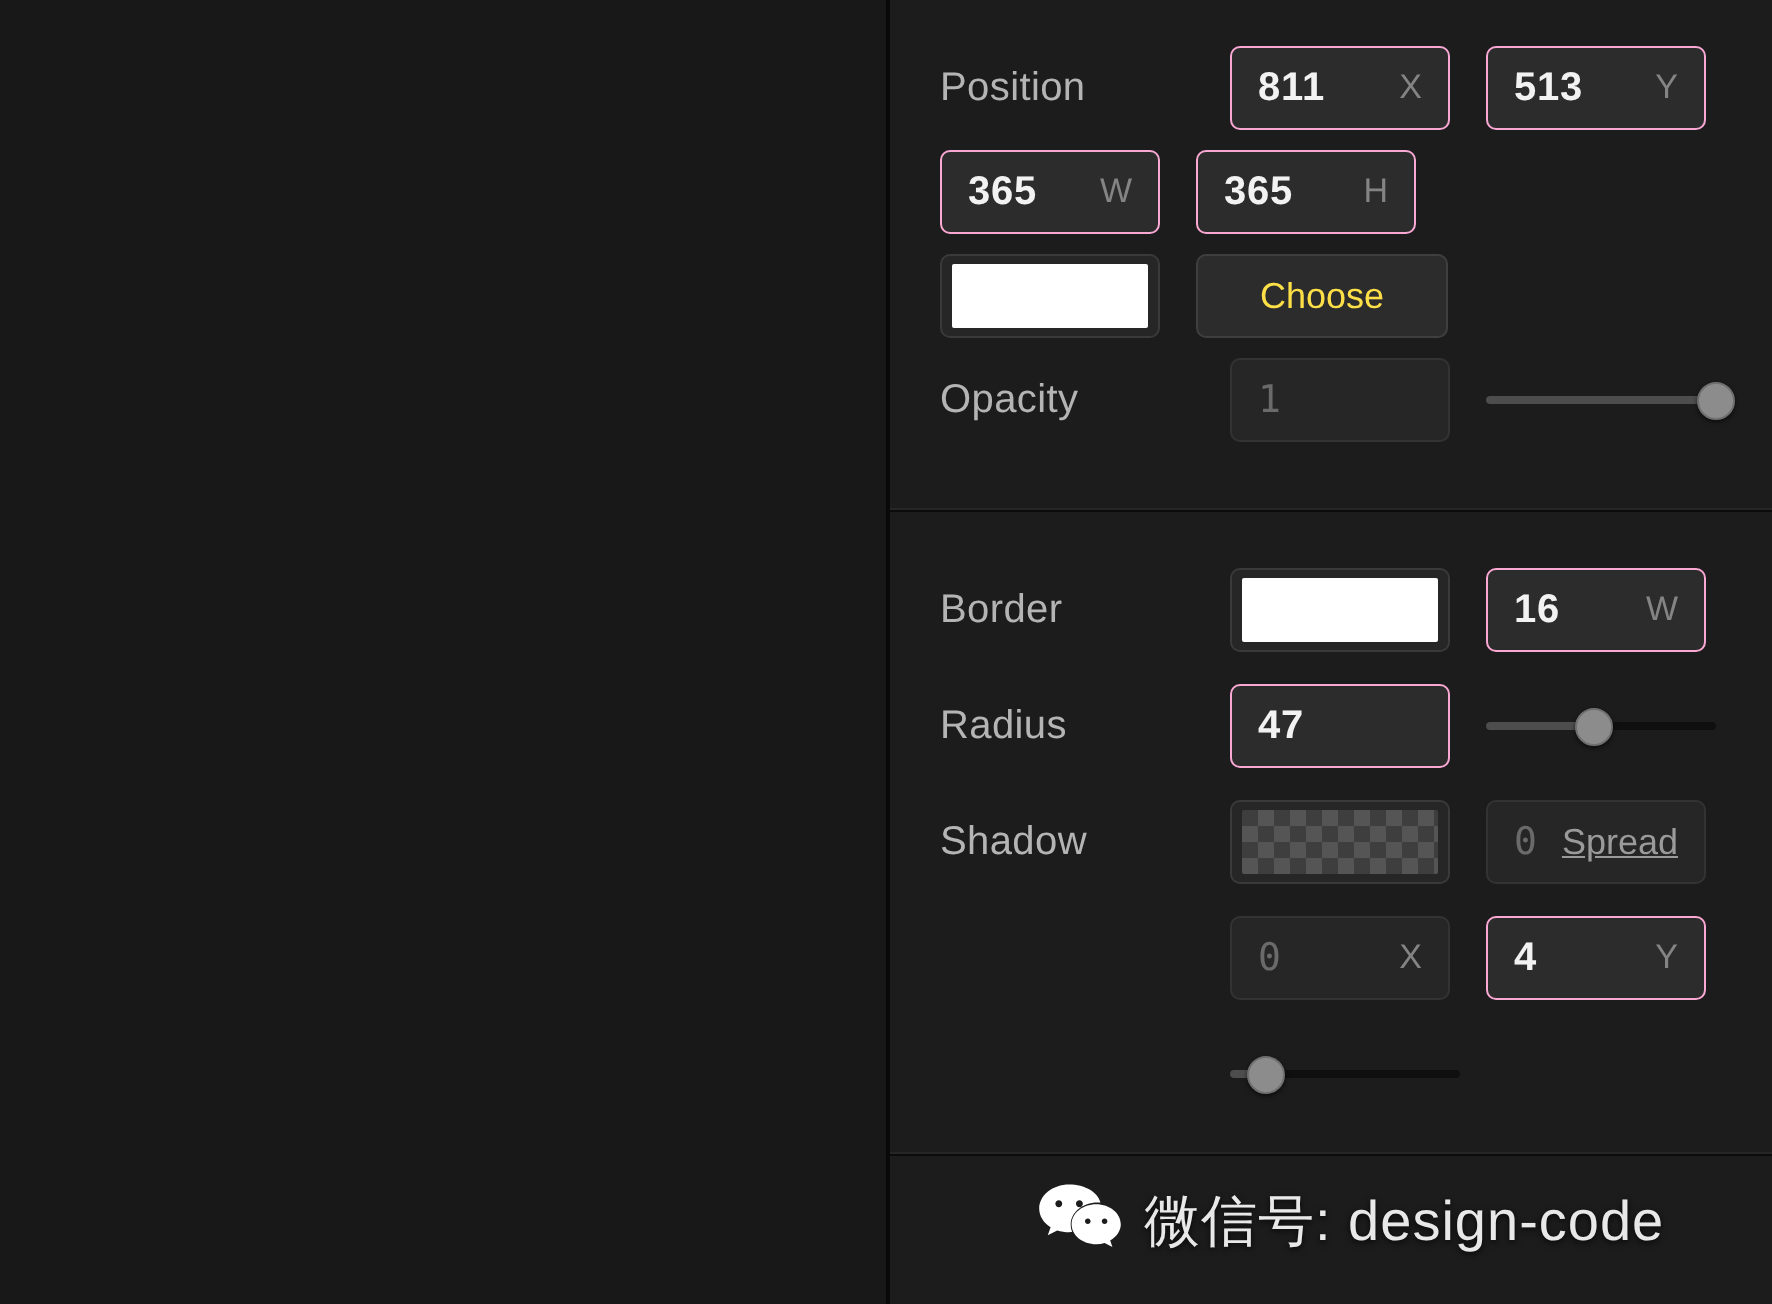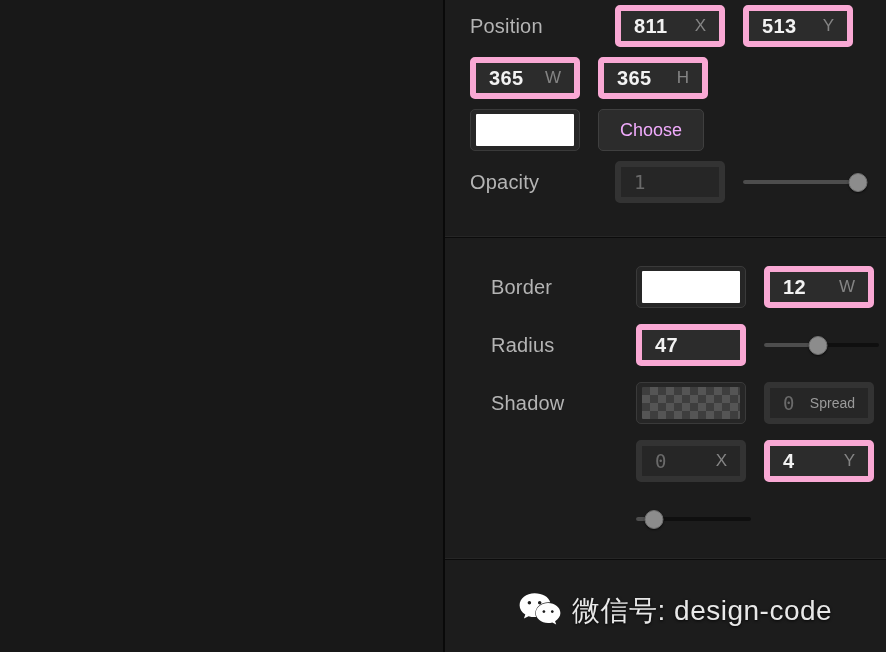--- a/index.html
+++ b/index.html
@@ -45,39 +45,39 @@
     background: #1c1c1c;
     position: relative;
     display: flex;
     flex-direction: column;
   }
 
   .section {
     position: relative;
     padding: 0;
   }
-  .section-1 { padding-bottom: 28px; }
+  .section-1 { padding-top: 18px; padding-bottom: 28px; }
   .section-2 { padding-top: 20px; padding-bottom: 10px; }
 
   .hr {
     height: 2px;
     background: #0b0b0b;
     border-top: 1px solid #262626;
     box-sizing: border-box;
     width: 100%;
   }
 
   .row {
     display: flex;
     align-items: center;
     height: 52px;
     padding-left: 25px;
     box-sizing: border-box;
   }
-  .row.tight { height: 58px; margin-left: 21px; }
+  .row.tight { height: 58px; }
 
   .row-label {
     width: 145px;
     flex: 0 0 145px;
     color: #b4b4b4;
     font-size: 20px;
     font-weight: 400;
     letter-spacing: 0.2px;
     user-select: none;
   }
@@ -87,21 +87,21 @@
     align-items: center;
     gap: 18px;
   }
 
   
   .field {
     width: 110px;
     height: 42px;
     box-sizing: border-box;
     background: #2c2c2c;
-    border: 6px solid #f9a8d4;
+    border: 1px solid #f9a8d4;
     border-radius: 5px;
     display: flex;
     align-items: center;
     justify-content: space-between;
     padding: 0 13px;
     position: relative;
   }
   .field .val {
     font-size: 20px;
     font-weight: 700;
@@ -113,22 +113,23 @@
     font-weight: 400;
     font-family: "DejaVu Sans Mono", monospace;
     font-size: 19px;
   }
   .field .unit {
     font-size: 17px;
     color: #848484;
     font-weight: 400;
   }
   .field .unit.wide {
-    font-size: 14px;
+    font-size: 18px;
     color: #9a9a9a;
+    text-decoration: underline;
   }
   .field.muted {
     background: #262626;
     border-color: #333333;
   }
 
   
   .swatch-well {
     width: 110px;
     height: 42px;
@@ -150,30 +151,30 @@
     background-color: #3e3e3e;
     background-image:
       linear-gradient(45deg, #555 25%, transparent 25%, transparent 75%, #555 75%, #555),
       linear-gradient(45deg, #555 25%, transparent 25%, transparent 75%, #555 75%, #555);
     background-size: 16px 16px;
     background-position: 0 0, 8px 8px;
   }
 
   
   .btn {
-    width: 106px;
+    width: 126px;
     height: 42px;
     box-sizing: border-box;
     background: #2c2c2c;
     border: 1px solid #3f3f3f;
     border-radius: 5px;
     display: flex;
     align-items: center;
     justify-content: center;
-    color: #f0abfc;
+    color: #fde047;
     font-size: 18px;
     cursor: default;
   }
 
   
   .slider {
     width: 115px;
     height: 42px;
     position: relative;
     display: flex;
@@ -297,21 +298,21 @@
 
     <div class="section section-2">
 
       <div class="row tight">
         <div class="row-label">Border</div>
         <div class="fields">
           <div class="swatch-well">
             <div class="swatch" id="border-swatch" style="background: rgb(255, 255, 255);"></div>
           </div>
           <div class="field">
-            <span class="val">12</span>
+            <span class="val">16</span>
             <span class="unit">W</span>
           </div>
         </div>
       </div>
 
       <div class="row tight">
         <div class="row-label">Radius</div>
         <div class="fields">
           <div class="field">
             <span class="val">47</span>

